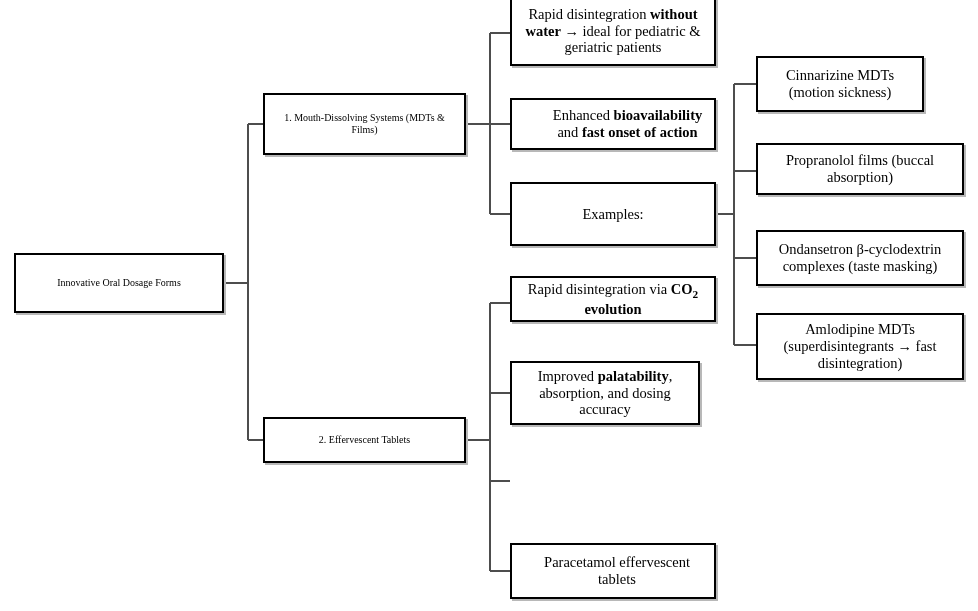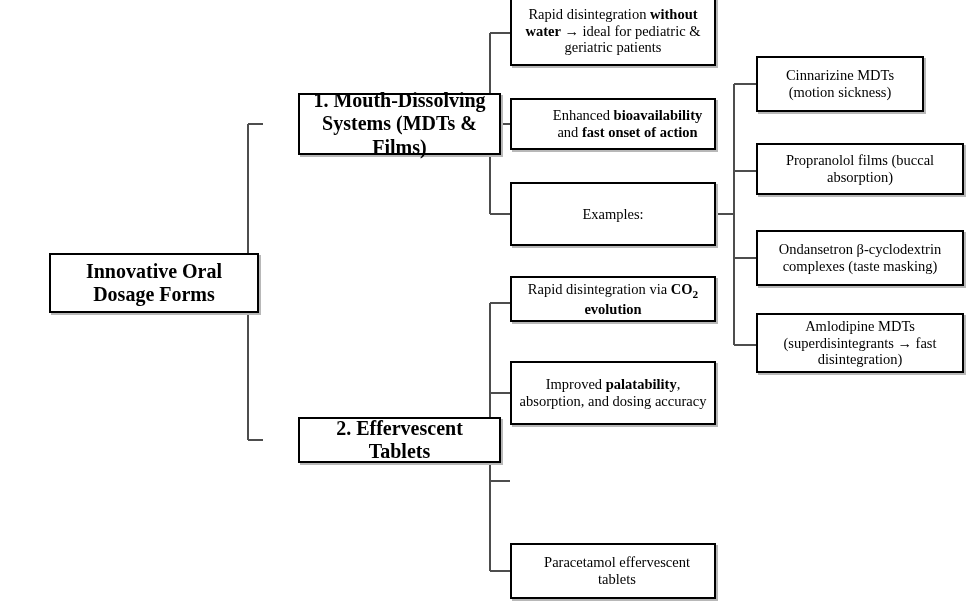--- a/index.html
+++ b/index.html
@@ -43,23 +43,22 @@
     padding: 4px 6px;
     line-height: 1.16;
     z-index: 2;
   }
   .node .label {
     display: block;
     width: 100%;
   }
   .node-root,
   .node-l2 {
-    font-weight: bold;
-    font-size: 20px;
-    margin-left: 35px;
+    font-weight: normal;
+    font-size: 10px;
   }
   .node-l3 {
     font-size: 14.5px;
     font-weight: normal;
   }
   .node-l4 {
     font-size: 14.5px;
     font-weight: normal;
   }
   .node-l3 b, .node-l4 b { font-weight: bold; }
@@ -133,29 +132,29 @@
   </div>
 
   <div class="node node-l4" style="left:756px; top:143px; width:208px; height:52px;">
     <span class="label">Propranolol films (buccal absorption)</span>
   </div>
 
   <div class="node node-l4" style="left:756px; top:230px; width:208px; height:56px;">
     <span class="label">Ondansetron β-cyclodextrin complexes (taste masking)</span>
   </div>
 
-  <div class="node node-l4" style="left:756px; top:313px; width:208px; height:60px;">
+  <div class="node node-l4" style="left:756px; top:313px; width:208px; height:67px;">
     <span class="label">Amlodipine MDTs (superdisintegrants → fast disintegration)</span>
   </div>
 
   <div class="node node-l3" style="left:510px; top:276px; width:206px; height:46px;">
     <span class="label">Rapid disintegration via <b>CO<sub>2</sub> evolution</b></span>
   </div>
 
-  <div class="node node-l3" style="left:510px; top:361px; width:206px; height:64px;">
+  <div class="node node-l3" style="left:510px; top:361px; width:190px; height:64px;">
     <span class="label">Improved <b>palatability</b>, absorption, and dosing accuracy</span>
   </div>
 
 
   <div class="node node-l3" style="left:510px; top:543px; width:206px; height:56px;padding-left:14px;">
     <span class="label">Paracetamol effervescent tablets</span>
   </div>
 
 </div>
 

